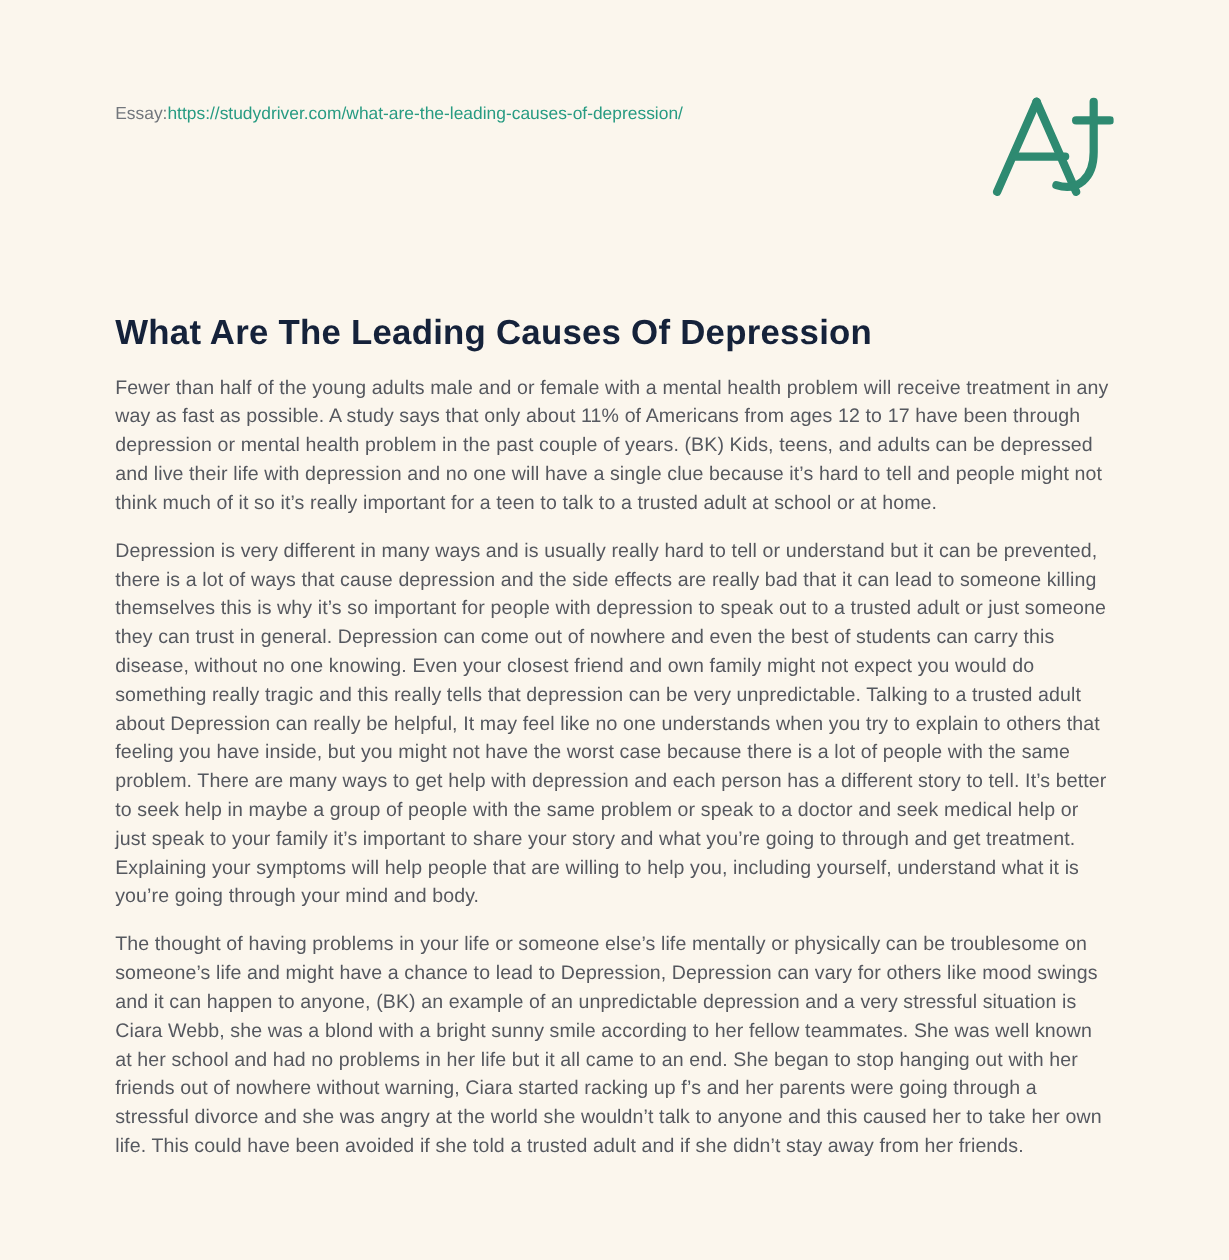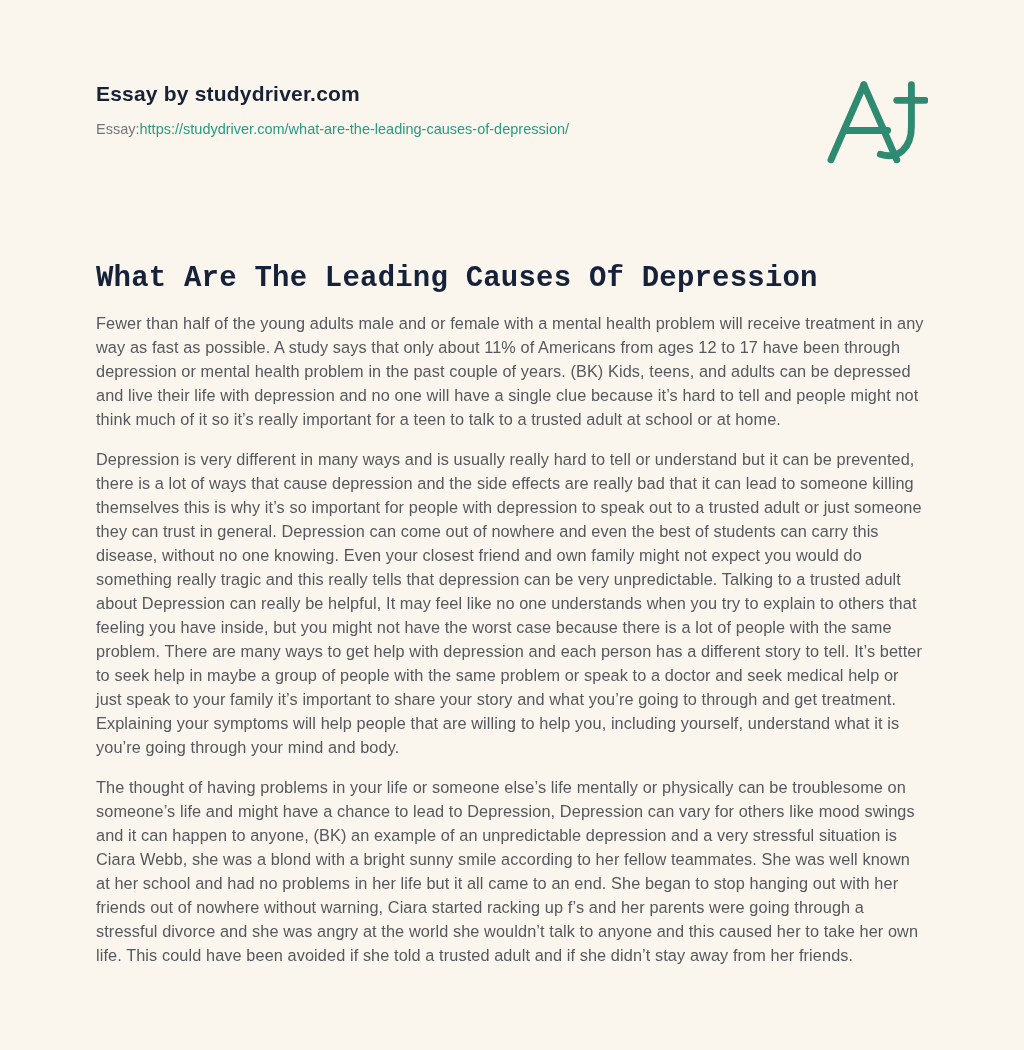--- a/index.html
+++ b/index.html
@@ -39,39 +39,37 @@
   }
   .logo { width: 110px; height: 96px; flex: 0 0 auto; }
   .logo svg { display: block; width: 110px; height: 96px; }
 
   .article-title {
     font-size: 29px;
     font-weight: 700;
     color: #15223a;
     margin: 94px 0 0 0;
     letter-spacing: 0.2px;
-    font-family: Liberation Mono, monospace;
   }
   .article p {
     font-size: 16.3px;
     line-height: 24px;
     color: #55585f;
     margin: 16px 0 0 0;
     letter-spacing: 0.1px;
   }
   .article p.first { }
 </style>
 </head>
 <body>
 
 <div class="page">
 
   <header class="doc-header">
     <div class="header-left">
-      <h2 class="byline">Essay by studydriver.com</h2>
       <p class="source-line"><span>Essay:</span><a class="source-url">https://studydriver.com/what-are-the-leading-causes-of-depression/</a></p>
     </div>
 
     <div class="logo">
       <span>
         <svg viewBox="0 0 120 105" fill="none" xmlns="http://www.w3.org/2000/svg">
           <g stroke="#2e8a71" stroke-width="7.5" stroke-linecap="round" fill="none">
 
             <path d="M14 96 L50 14"></path>
             <path d="M50 14 L86 96"></path>

